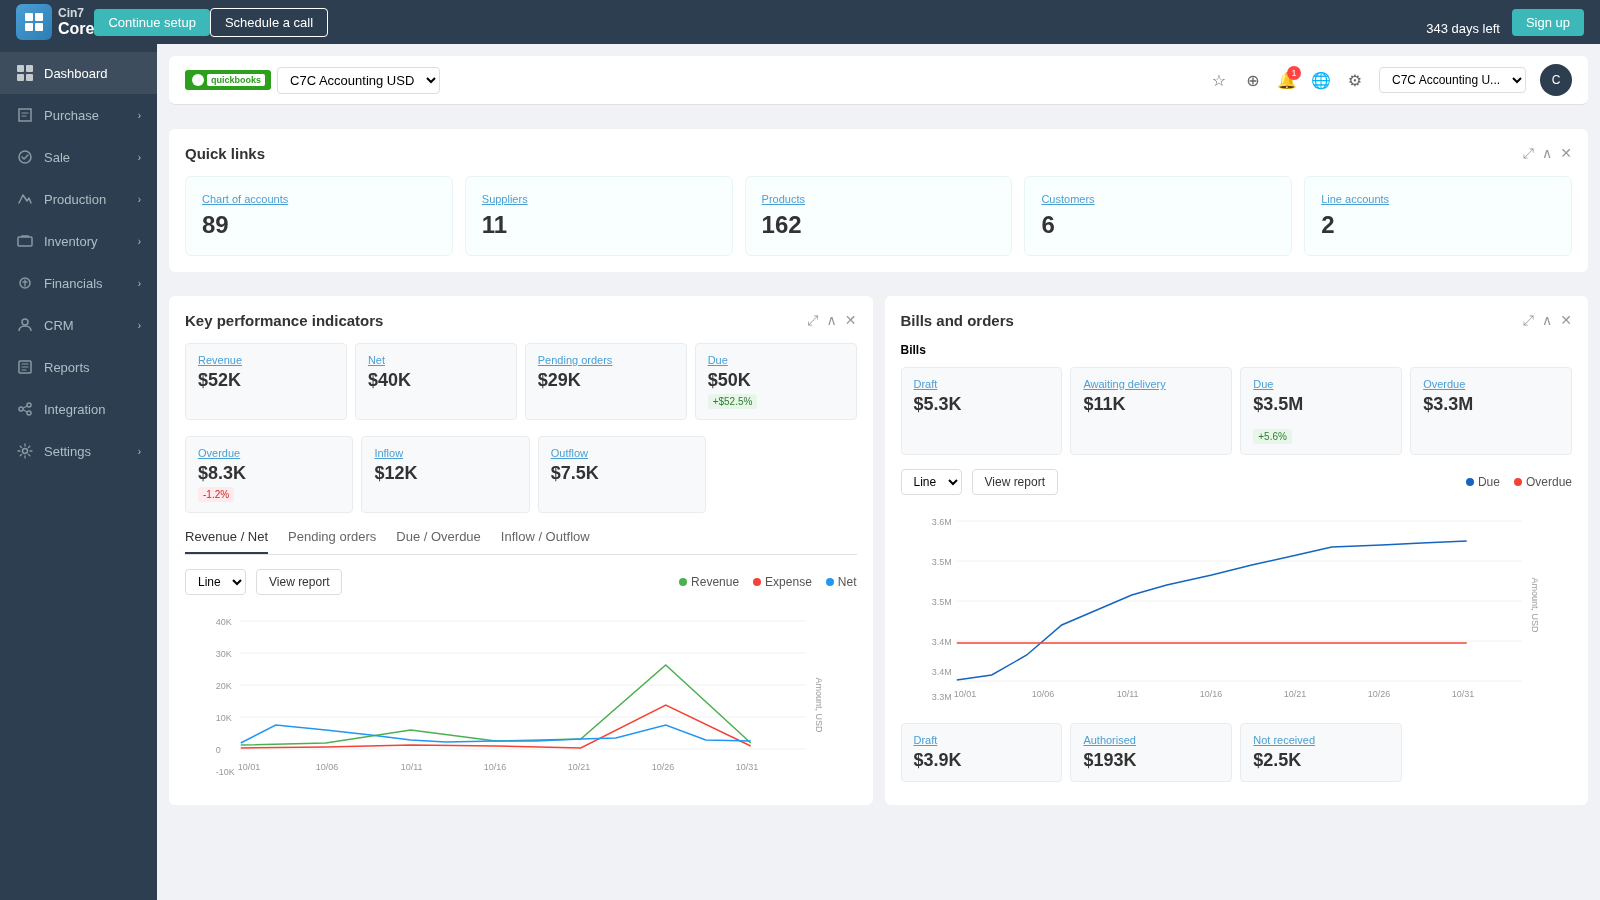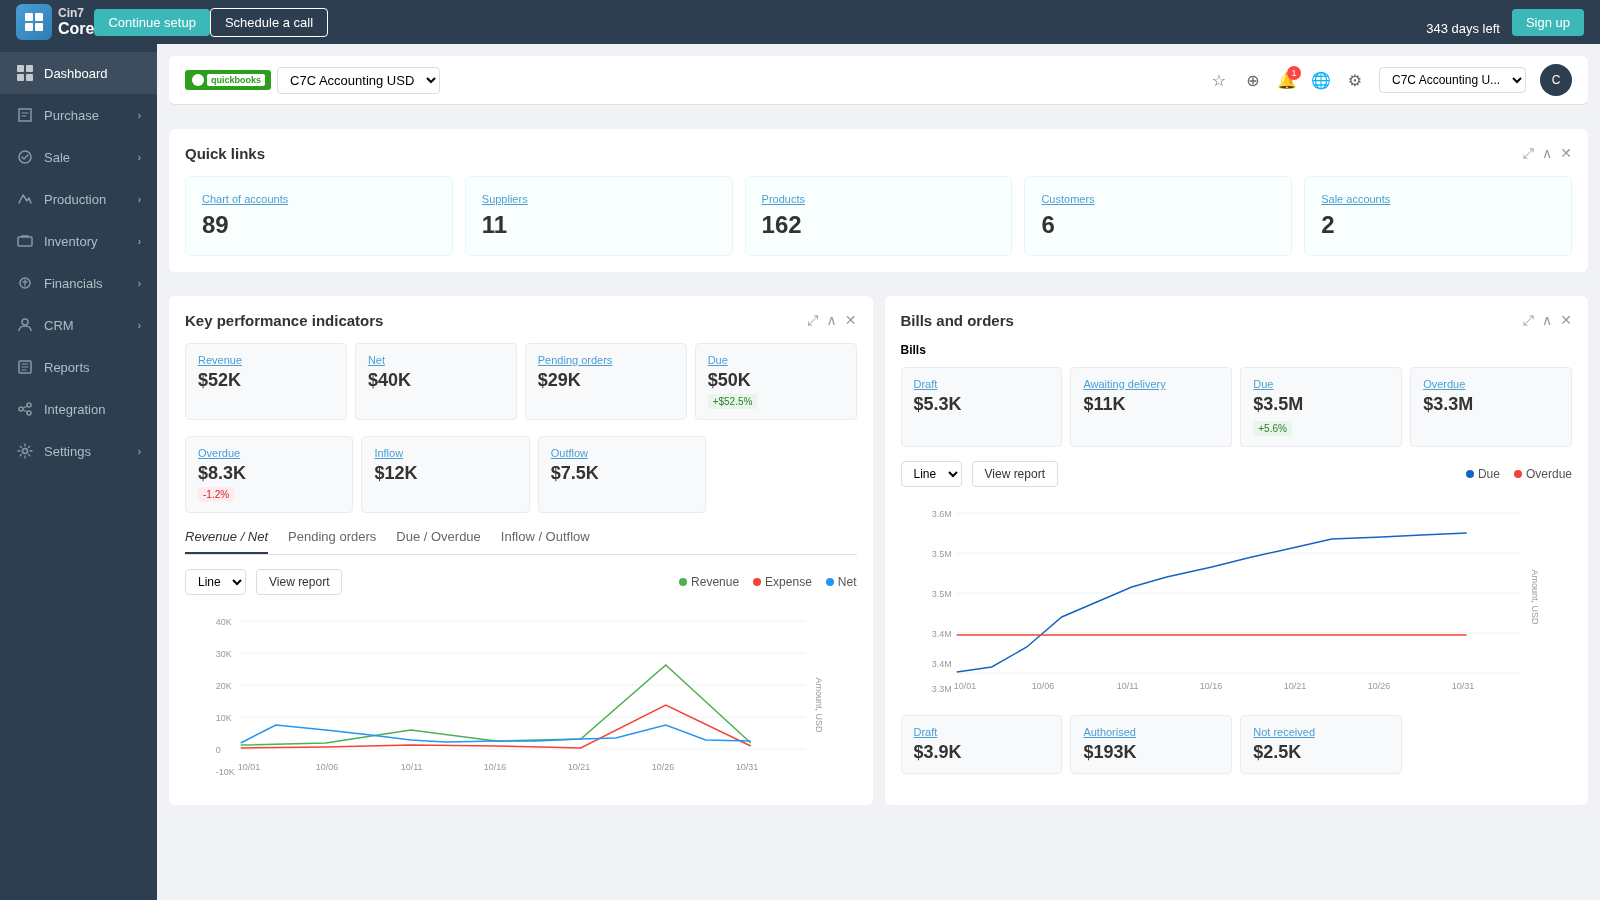--- a/index.html
+++ b/index.html
@@ -63,39 +63,39 @@
     .kpi-metric { background: #f8f9fa; border: 1px solid #e9ecef; border-radius: 4px; padding: 10px 12px; cursor: pointer; }
     .kpi-metric .metric-label { font-size: 11px; color: #4a9fd4; text-decoration: underline; margin-bottom: 4px; }
     .kpi-metric .metric-value { font-size: 18px; font-weight: 600; color: #333; }
     .kpi-metric .metric-badge { font-size: 10px; padding: 2px 5px; border-radius: 3px; display: inline-block; margin-top: 2px; }
     .badge-green { background: #e8f5e9; color: #2e7d32; }
     .badge-red { background: #ffebee; color: #c62828; }
 
     
     .tabs { display: flex; gap: 20px; border-bottom: 1px solid #e0e0e0; margin-bottom: 14px; }
     .tab { font-size: 13px; color: #666; padding-bottom: 8px; cursor: pointer; border-bottom: 2px solid transparent; }
-    .tab.active { color: #333; border-bottom: 2px solid #2d3e50; font-weight: 500; font-style: italic; }
+    .tab.active { color: #333; border-bottom: 2px solid #2d3e50; font-weight: 500; }
 
     
     .chart-controls { display: flex; align-items: center; gap: 10px; margin-bottom: 10px; }
     .chart-type-select { border: 1px solid #ddd; border-radius: 4px; padding: 4px 8px; font-size: 12px; background: white; cursor: pointer; }
     .btn-view-report { background: white; border: 1px solid #ddd; color: #333; padding: 5px 12px; border-radius: 4px; font-size: 12px; cursor: pointer; }
     .chart-legend { display: flex; align-items: center; gap: 14px; margin-left: auto; font-size: 12px; color: #555; }
     .legend-dot { width: 8px; height: 8px; border-radius: 50%; display: inline-block; margin-right: 4px; }
 
     
     .chart-area { position: relative; width: 100%; }
     .chart-svg { width: 100%; }
 
     
     .bills-metrics { display: grid; grid-template-columns: repeat(4, 1fr); gap: 8px; margin-bottom: 14px; }
     .bill-metric { background: #f8f9fa; border: 1px solid #e9ecef; border-radius: 4px; padding: 10px 12px; }
     .bill-metric .metric-label { font-size: 11px; color: #4a9fd4; text-decoration: underline; margin-bottom: 4px; }
     .bill-metric .metric-value { font-size: 18px; font-weight: 600; color: #333; }
-    .bill-metric .metric-badge { font-size: 10px; padding: 2px 5px; border-radius: 3px; display: inline-block; margin-top: 6px; }
+    .bill-metric .metric-badge { font-size: 10px; padding: 2px 5px; border-radius: 3px; display: inline-block; margin-top: 14px; }
 
     .section-label { font-size: 12px; font-weight: 600; color: #000000; margin-bottom: 10px; }
     .bills-controls { display: flex; align-items: center; gap: 10px; margin-bottom: 10px; }
     .bills-legend { margin-left: auto; display: flex; align-items: center; gap: 14px; font-size: 12px; color: #555; }
 
     
     .purchase-orders { margin-top: 14px; }
     .po-metrics { display: grid; grid-template-columns: repeat(4, 1fr); gap: 8px; }
     .po-metric { background: #f8f9fa; border: 1px solid #e9ecef; border-radius: 4px; padding: 10px 12px; }
     .po-metric .metric-label { font-size: 11px; color: #4a9fd4; text-decoration: underline; margin-bottom: 4px; }
@@ -284,21 +284,21 @@
         </div>
         <div class="quick-link-item">
           <div class="quick-link-label">Products</div>
           <div class="quick-link-value">162</div>
         </div>
         <div class="quick-link-item">
           <div class="quick-link-label">Customers</div>
           <div class="quick-link-value">6</div>
         </div>
         <div class="quick-link-item">
-          <div class="quick-link-label">Sale accounts</div>
+          <div class="quick-link-label">Line accounts</div>
           <div class="quick-link-value">2</div>
         </div>
       </div>
     </div>
 
     <div class="bottom-panels">
 
       <div class="kpi-panel">
         <div class="card-header">
           <span class="card-title">Key performance indicators</span>

